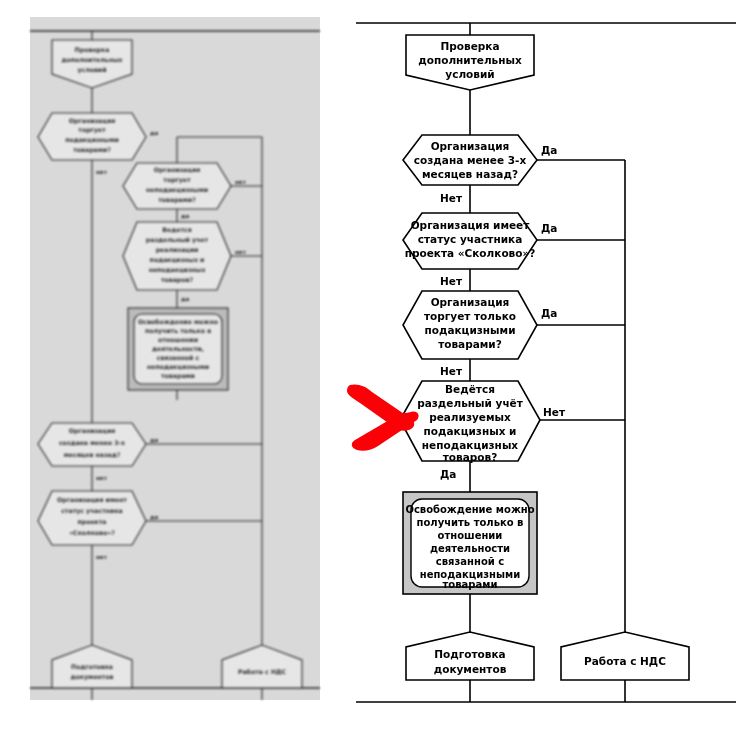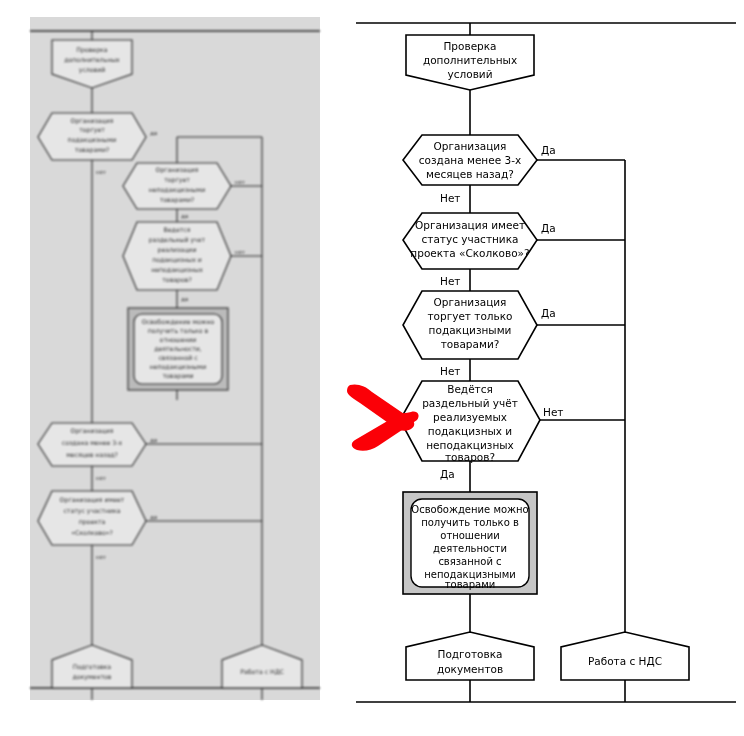--- a/index.html
+++ b/index.html
@@ -1,19 +1,19 @@
 <!DOCTYPE html>
 <html><head>
 <meta charset="utf-8">
 <style>
   html,body{margin:0;padding:0;background:#ffffff;}
   body{width:744px;height:736px;position:relative;overflow:hidden;
        font-family:"DejaVu Sans","Liberation Sans",sans-serif;}
 
-  .stage{position:absolute;left:0;top:0;width:744px;height:736px;}
+  .stage{position:absolute;left:0;top:0;width:744px;height:736px;font-weight:bold;}
 
   
   #left-panel{position:absolute;left:30px;top:17px;width:290px;height:683px;
               background:#d9d9d9;}
   #left-svg{position:absolute;left:0;top:0;width:744px;height:736px;
             filter:blur(0.9px) contrast(0.82);opacity:.93;}
 
   
   #right-svg{position:absolute;left:0;top:0;width:744px;height:736px;}
 

